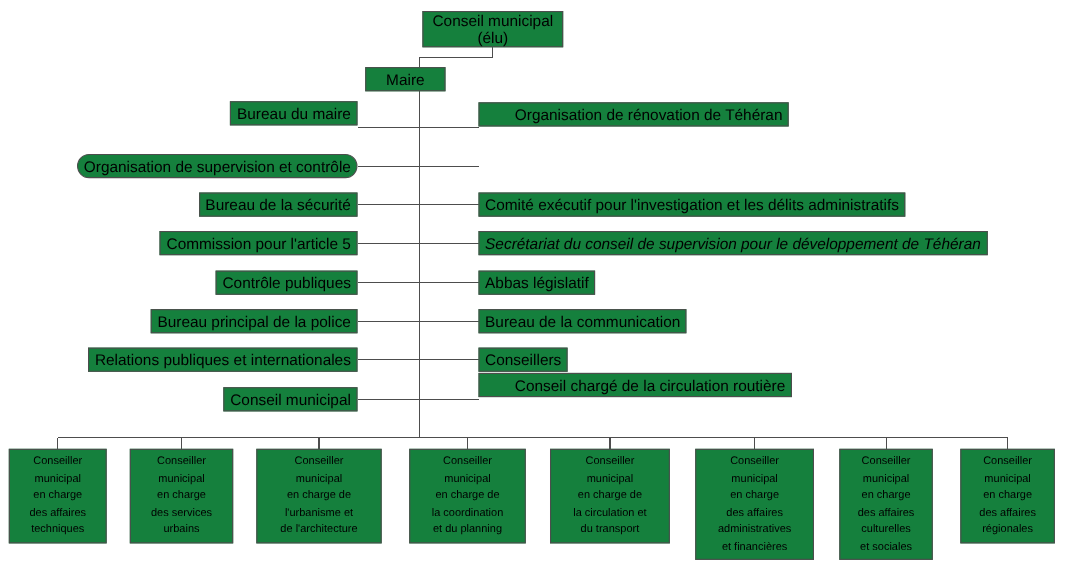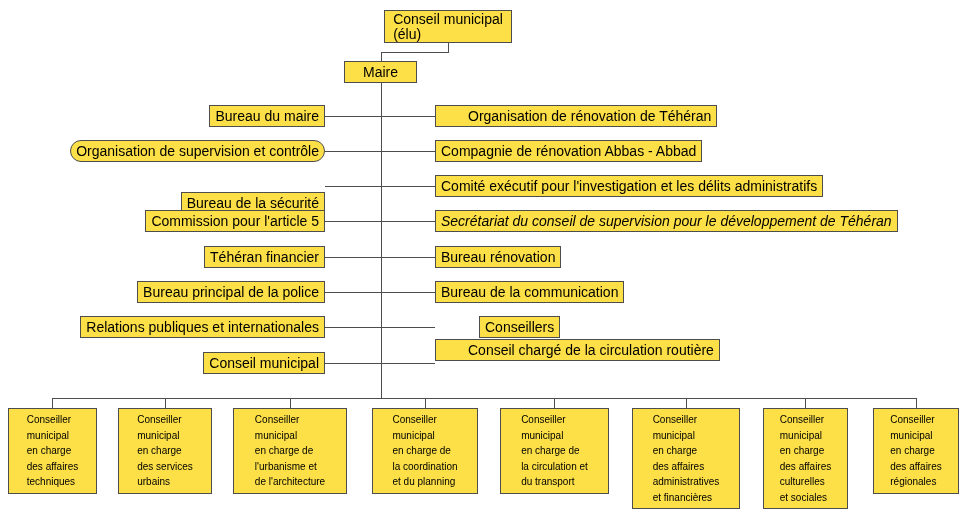--- a/index.html
+++ b/index.html
@@ -14,22 +14,23 @@
   }
   .connectors {
     position: absolute;
     left: 0; top: 0;
     width: 971px; height: 512px;
   }
   .box {
     position: absolute;
     box-sizing: border-box;
     border: 1px solid var(--line, #4d4d4d);
-    background: #fde047;
+    background: #15803d;
     font-size: 14px;
+    text-align: center;
     display: flex;
     align-items: center;
     justify-content: center;
   }
   .row-box {
     height: 22px;
     white-space: nowrap;
     padding: 0 5px;
   }
   .left-box  { right: 646px; }
@@ -73,42 +74,41 @@
       M554.5 398 V408
       M686 398 V408
       M805.5 398 V408
       M916 398 V408
     "></path>
   </svg>
 
   <div class="box top-box" style="left:384px; top:10px; width:128px; height:33px;">Conseil municipal
 (élu)</div>
 
-  <div class="box row-box" style="left:344px; top:61px; width:73px;">Maire</div>
+  <div class="box row-box" style="left:332px; top:61px; width:73px;">Maire</div>
 
-  <div class="box row-box left-box" style="top:105px;">Bureau du maire</div>
-  <div class="box row-box right-box" style="top:105px;padding-left:32px;">Organisation de rénovation de Téhéran</div>
+  <div class="box row-box left-box" style="top:92px;">Bureau du maire</div>
+  <div class="box row-box right-box" style="top:93px;padding-left:32px;">Organisation de rénovation de Téhéran</div>
 
   <div class="box row-box left-box" style="top:140px;border-radius:11px;">Organisation de supervision et contrôle</div>
-  <div class="box row-box right-box" style="top:140px;">Compagnie de rénovation Abbas - Abbad</div>
 
-  <div class="box row-box left-box" style="top:192px;">Bureau de la sécurité</div>
+  <div class="box row-box left-box" style="top:175px;">Bureau de la sécurité</div>
   <div class="box row-box right-box" style="top:175px;">Comité exécutif pour l'investigation et les délits administratifs</div>
 
   <div class="box row-box left-box" style="top:210px;">Commission pour l'article 5</div>
   <div class="box row-box right-box" style="top:210px;font-style:italic;">Secrétariat du conseil de supervision pour le développement de Téhéran</div>
 
-  <div class="box row-box left-box" style="top:246px;">Téhéran financier</div>
-  <div class="box row-box right-box" style="top:246px;">Bureau rénovation</div>
+  <div class="box row-box left-box" style="top:246px;">Contrôle publiques</div>
+  <div class="box row-box right-box" style="top:246px;">Abbas législatif</div>
 
   <div class="box row-box left-box" style="top:281px;">Bureau principal de la police</div>
   <div class="box row-box right-box" style="top:281px;">Bureau de la communication</div>
 
   <div class="box row-box left-box" style="top:316px;">Relations publiques et internationales</div>
-  <div class="box row-box right-box" style="top:316px;margin-left:44px;">Conseillers</div>
+  <div class="box row-box right-box" style="top:316px;">Conseillers</div>
 
   <div class="box row-box left-box" style="top:352px;">Conseil municipal</div>
   <div class="box row-box right-box" style="top:339px;padding-left:32px;">Conseil chargé de la circulation routière</div>
 
   <div class="box bottom-box" style="left:8px;   width:89px;">Conseiller
 municipal
 en charge
 des affaires
 techniques</div>
   <div class="box bottom-box" style="left:118px; width:94px;">Conseiller

